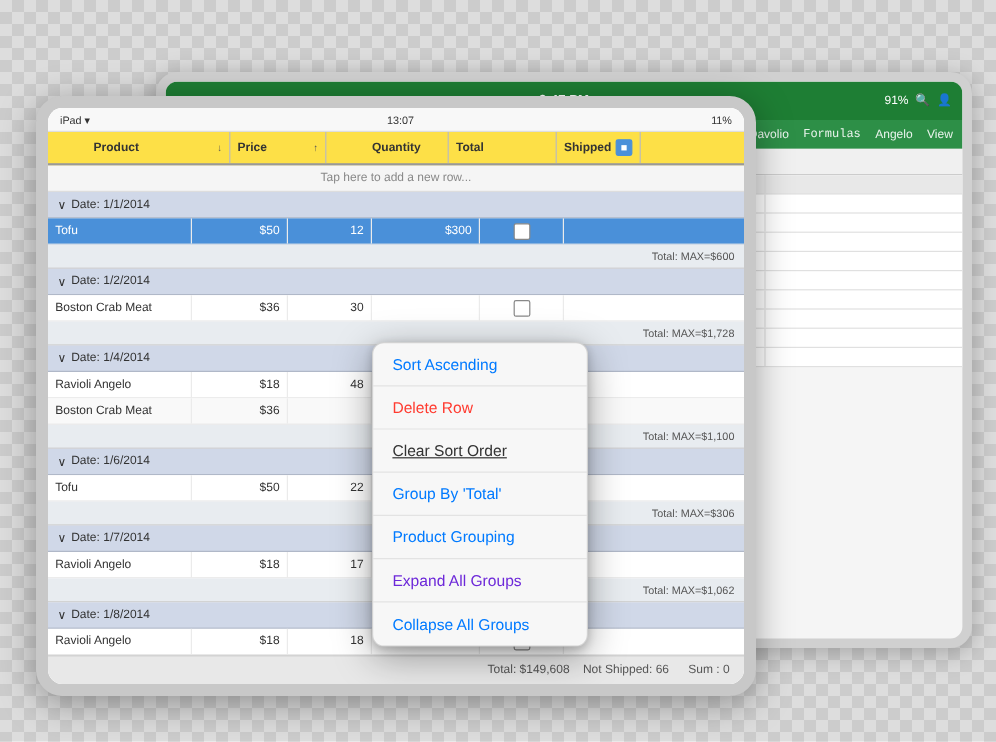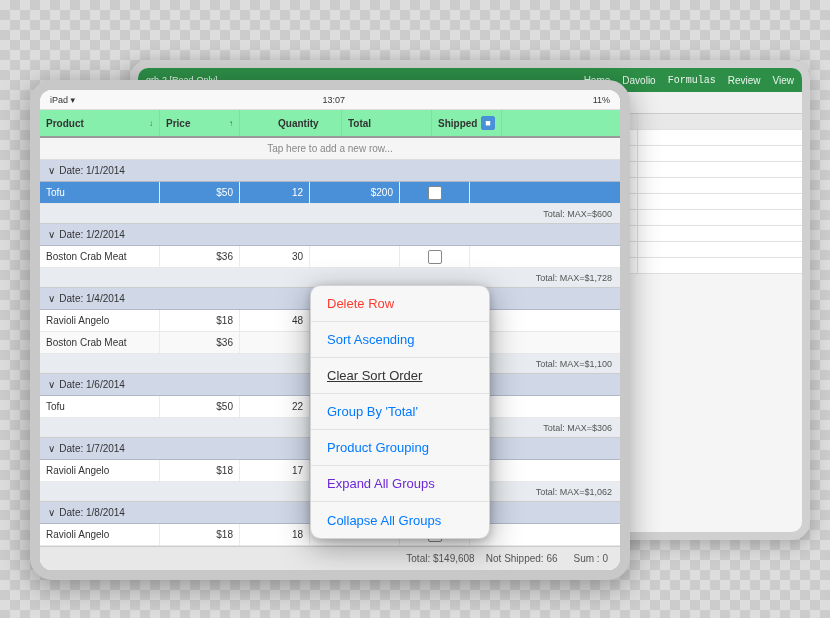--- a/index.html
+++ b/index.html
@@ -141,24 +141,25 @@
       justify-content: space-between;
       padding: 0 10px;
       font-size: 9px;
       color: #333;
       border-bottom: 1px solid #ddd;
     }
 
     
     .grid-header {
       height: 28px;
-      background: #86efac;
+      background: #fde047;
       display: flex;
       align-items: center;
       border-bottom: 2px solid #999;
+      padding-left: 32px;
     }
 
     .col-header {
       display: flex;
       align-items: center;
       justify-content: space-between;
       padding: 0 6px;
       font-size: 10px;
       font-weight: 600;
       color: #333;
@@ -318,27 +319,36 @@
       justify-content: flex-end;
       padding: 0 12px;
       font-size: 10px;
       color: #555;
     }
   </style>
 </head>
 <body>
 
 <div class="tablet-bg">
+  <div class="tablet-bg-header">
+    <span class="time">3:47 PM</span>
+    <div style="position:absolute;left:8px;font-size:9px;color:rgba(255,255,255,0.9)">◀ Back to Grid Demo</div>
+    <div class="right-icons">
+      <span>91%</span>
+      <span>🔍</span>
+      <span>👤</span>
+    </div>
+  </div>
   <div class="tablet-bg-nav">
     <span style="font-size:9px;">grb-2 [Read-Only]</span>
     <span style="flex:1"></span>
     <span style="font-size:10px;">Home</span>
     <span style="font-size:10px;">Davolio</span>
     <span style="font-size:10px;font-family:Liberation Mono, monospace;">Formulas</span>
-    <span style="font-size:10px;">Review</span>
+    <span style="font-size:10px;">Angelo</span>
     <span style="font-size:10px;">View</span>
   </div>
   <div class="tablet-bg-toolbar">
     <span>←</span>
     <span>→</span>
     <span>A</span>
   </div>
 
   <div class="excel-grid-bg">
     <div class="excel-row-bg" style="background:#e8e8e8;font-weight:600;">
@@ -463,21 +473,21 @@
     <div class="data-section">
 
       <div class="group-row">
         <span style="margin-right:4px;">∨</span>
         <span>Date: 1/1/2014</span>
       </div>
       <div class="data-row selected">
         <div class="data-cell product">Tofu</div>
         <div class="data-cell price">$50</div>
         <div class="data-cell qty">12</div>
-        <div class="data-cell total">$200</div>
+        <div class="data-cell total">$300</div>
         <div class="data-cell shipped">
           <div class="checkbox"></div>
         </div>
       </div>
       <div class="summary-row">
         <span>Total: MAX=$600</span>
       </div>
 
       <div class="group-row">
         <span style="margin-right:4px;">∨</span>
@@ -570,26 +580,26 @@
         </div>
       </div>
     </div>
 
     <div class="bottom-bar">
       <span>Total: $149,608 &nbsp;&nbsp; Not Shipped: 66</span>
       <span style="margin-left:16px;">Sum : 0</span>
     </div>
 
     <div class="context-menu">
+      <div class="menu-item" style="color:#007AFF;">
+        <span>Sort Ascending</span>
+      </div>
       <div class="menu-item destructive">
         <span>Delete Row</span>
       </div>
-      <div class="menu-item" style="color:#007AFF;">
-        <span>Sort Ascending</span>
-      </div>
       <div class="menu-item normal">
         <span>Clear Sort Order</span>
       </div>
       <div class="menu-item" style="color:#007AFF;">
         <span>Group By 'Total'</span>
       </div>
       <div class="menu-item" style="color:#007AFF;">
         <span>Product Grouping</span>
       </div>
       <div class="menu-item" style="color:#6d28d9;">

